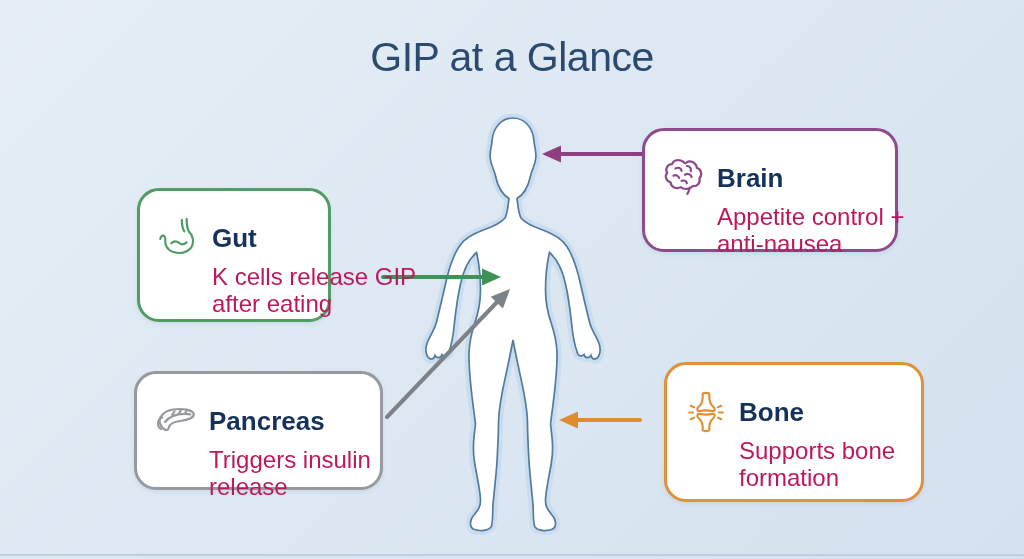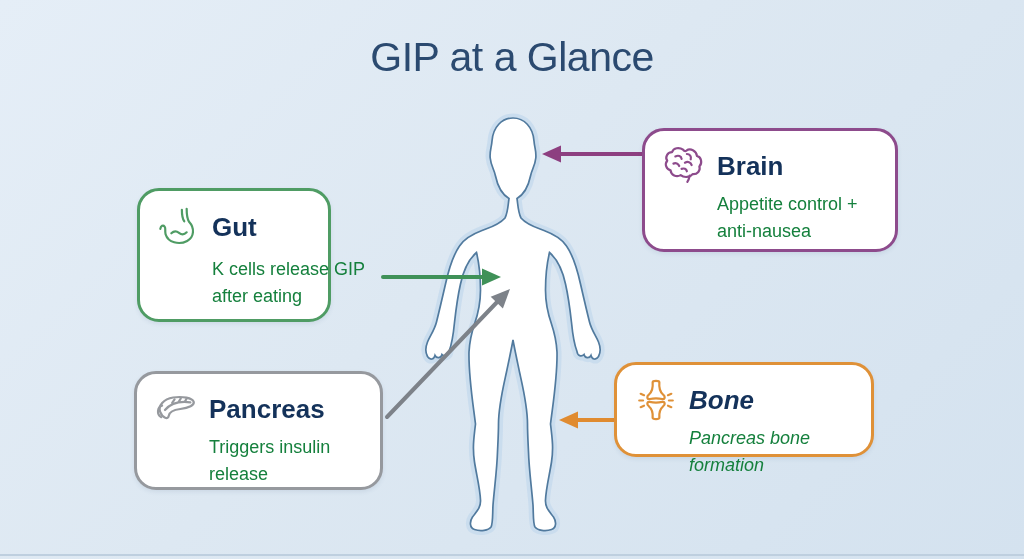--- a/index.html
+++ b/index.html
@@ -11,33 +11,33 @@
   .page-title{
     position:absolute;top:34px;left:0;width:100%;
     text-align:center;font-size:41px;font-weight:400;
     letter-spacing:-0.5px;color:#2b4a70;margin:0;
   }
   .scene{position:absolute;left:0;top:0;width:1024px;height:559px;}
   .baseline{position:absolute;left:0;right:0;bottom:3px;height:2px;background:#becfdf;}
   .card{
     position:absolute;background:#ffffff;border:3.5px solid #999;
     border-radius:22px;box-sizing:border-box;
-    padding:12px 14px 8px 16px;
+    padding:24px 14px 8px 16px;
     display:grid;grid-template-columns:46px 1fr;grid-template-rows:auto auto;
     column-gap:10px;row-gap:2px;align-items:center;
     box-shadow:0 2px 4px rgba(60,90,130,.10);
   }
   .card-icon{grid-column:1;grid-row:1;width:46px;height:46px;display:flex;align-items:center;justify-content:center;}
   .card-icon svg{width:46px;height:46px;}
   .card-title{grid-column:2;grid-row:1;font-size:26px;font-weight:700;color:#14325a;line-height:1.1;}
-  .card-desc{grid-column:2;grid-row:2;font-size:18px;color:#15803d;line-height:27px;white-space:pre;}
+  .card-desc{grid-column:2;grid-row:2;font-size:24px;color:#be185d;line-height:27px;white-space:pre;}
   .card-gut{left:137px;top:188px;width:194px;height:134px;}
   .card-brain{left:642px;top:128px;width:256px;height:124px;}
   .card-pancreas{left:134px;top:371px;width:249px;height:119px;}
-  .card-bone{left:614px;top:362px;width:260px;height:95px;font-style:italic;}
+  .card-bone{left:664px;top:362px;width:260px;height:140px;}
   .arrow-line{stroke-width:4;fill:none;stroke-linecap:round;}
   .body-glow{fill:none;stroke-width:9;opacity:.85;}
   .body-fill{stroke-width:1.7;}
   .icon-path{fill:none;stroke:currentColor;stroke-width:2.3;stroke-linecap:round;stroke-linejoin:round;}
 </style>
 </head>
 <body>
 
 <div class="canvas">
 
@@ -121,18 +121,18 @@
         <path class="icon-path" d="M 20.5 42.5 C 21 37 20 33.5 16.5 30.5 C 14 28.5 14.5 25.5 17.5 26 C 21 26.7 27 26.7 30.5 26 C 33.5 25.5 34 28.5 31.5 30.5 C 28 33.5 27 37 27.5 42.5 C 27.5 44.4 20.5 44.4 20.5 42.5 Z"></path>
         <path class="icon-path" d="M 8 17.5 L 11.5 19"></path>
         <path class="icon-path" d="M 6.5 24.5 L 10.5 24.5"></path>
         <path class="icon-path" d="M 8 31.5 L 11.5 30"></path>
         <path class="icon-path" d="M 40 17.5 L 36.5 19"></path>
         <path class="icon-path" d="M 41.5 24.5 L 37.5 24.5"></path>
         <path class="icon-path" d="M 40 31.5 L 36.5 30"></path>
       </svg>
     </span>
     <div class="card-title">Bone</div>
-    <div class="card-desc">Pancreas bone
+    <div class="card-desc">Supports bone
 formation</div>
   </div>
 
   <div class="baseline" style="background: rgb(190, 207, 223);"></div>
 </div>
 
 </body></html>

